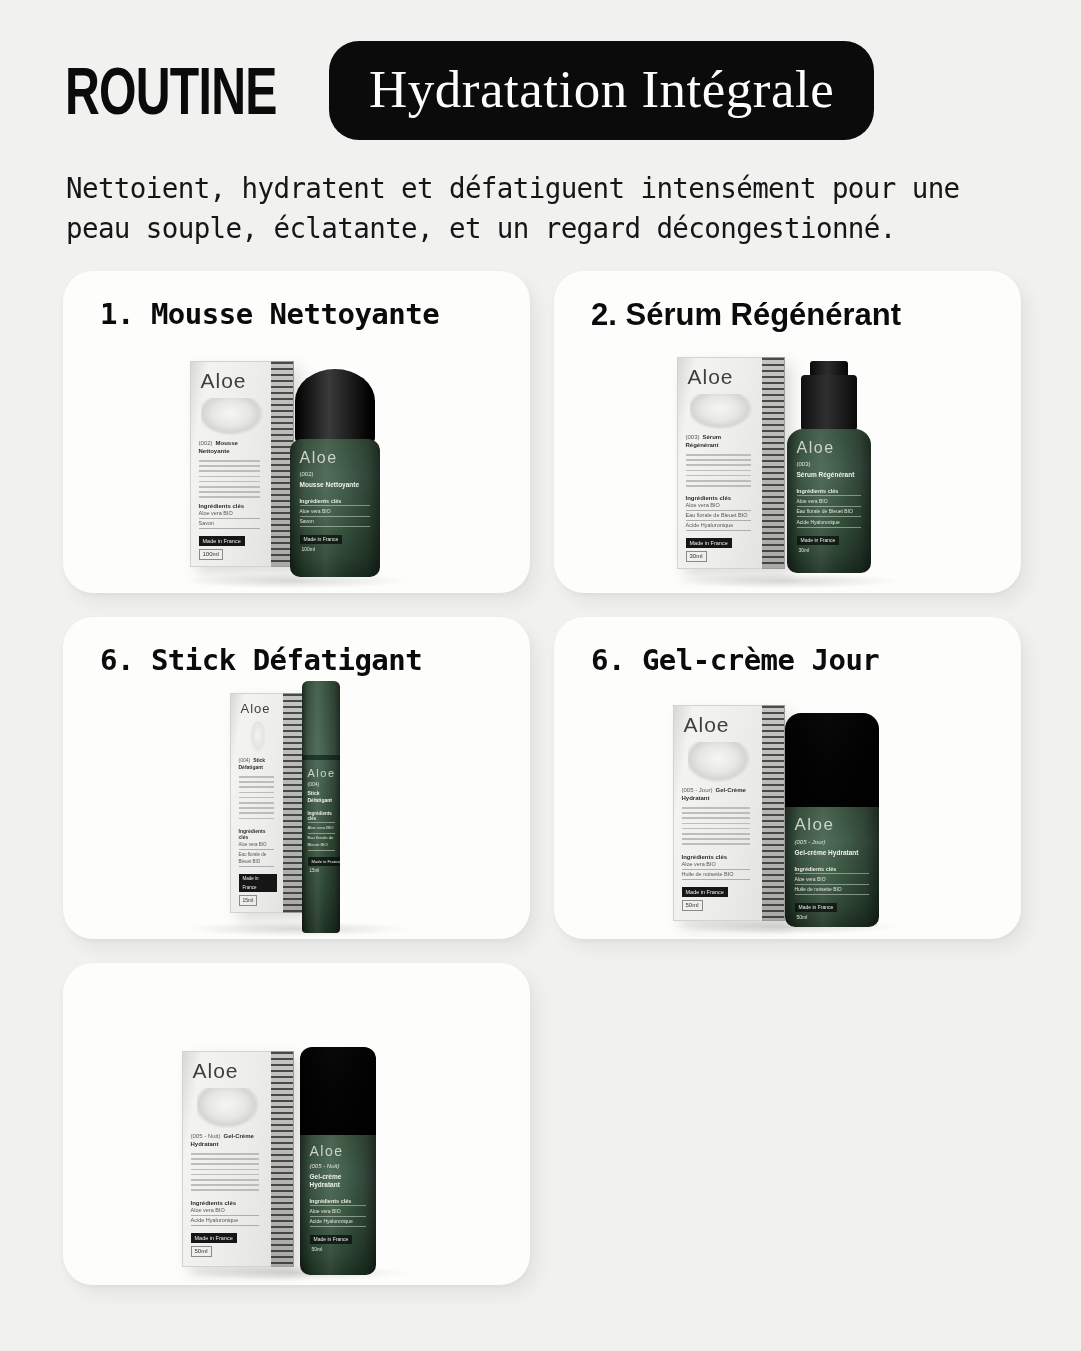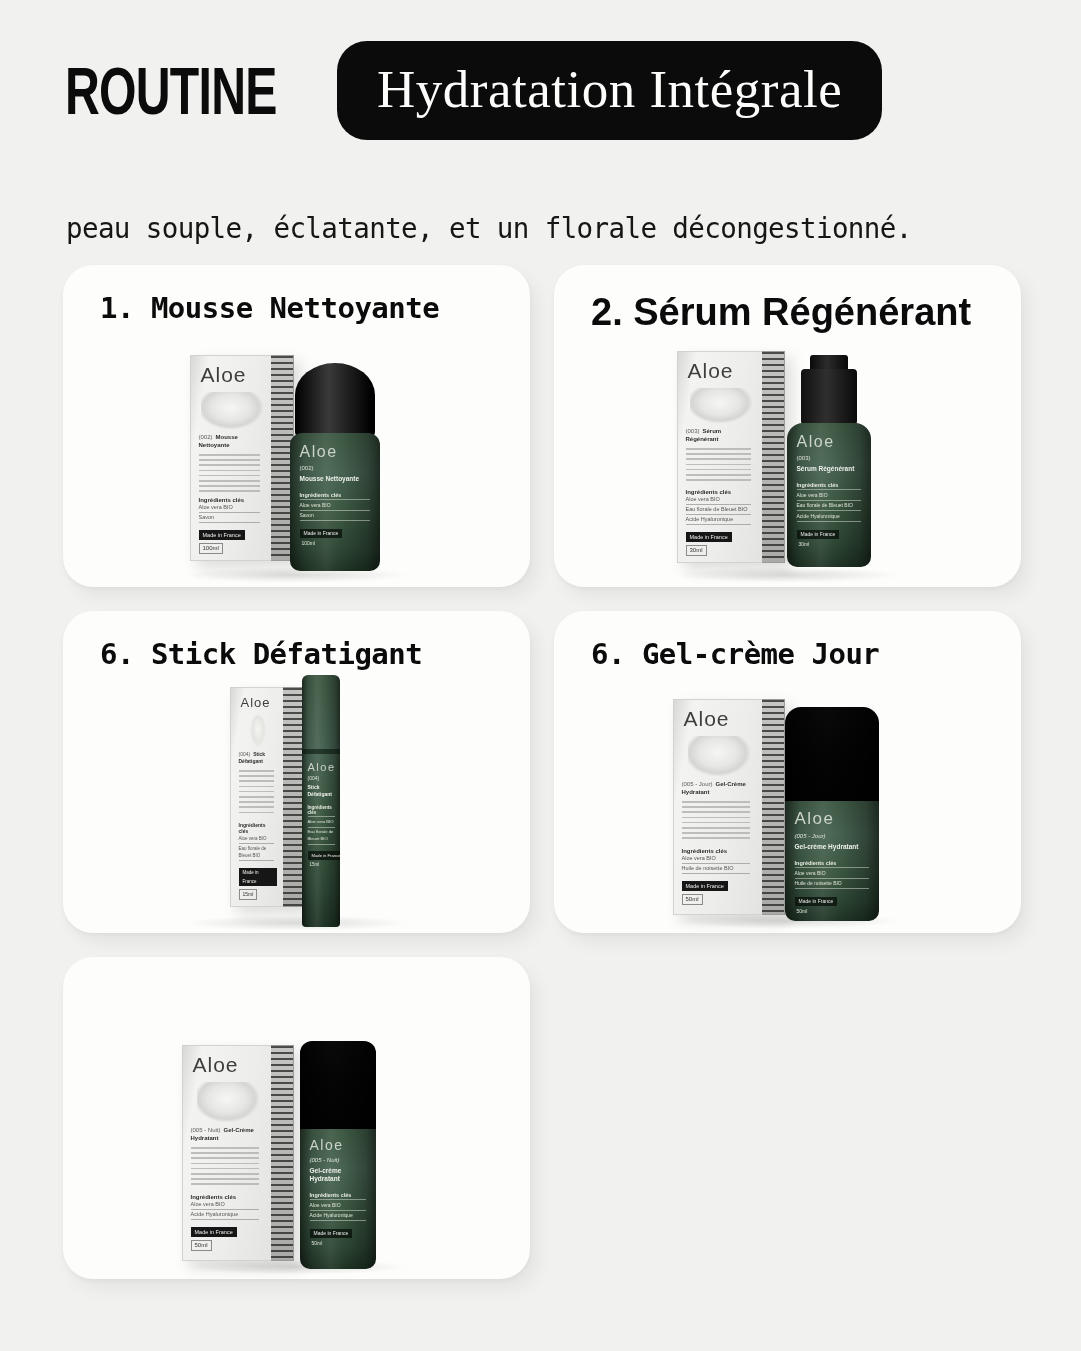--- a/index.html
+++ b/index.html
@@ -7,35 +7,35 @@
   .page{position:relative;width:1081px;height:1351px;}
 
   
   .header{padding:41px 0 0 65px;}
   .header-row{display:flex;align-items:center;}
   .routine-wrap{width:248px;flex:0 0 248px;}
   .routine{display:inline-block;font-family:"Liberation Sans",sans-serif;font-weight:700;
     font-size:66px;letter-spacing:-1px;color:#0b0b0b;transform:scaleX(.73);
     transform-origin:left center;white-space:nowrap;}
   .pill{display:inline-flex;align-items:center;height:95px;padding:0 40px 4px 40px;
-    background:#0b0b0b;border-radius:30px;margin-left:24px;}
+    background:#0b0b0b;border-radius:30px;margin-left:16px;}
   .pill span{font-family:"Liberation Serif",serif;font-weight:400;font-size:53px;
     color:#fdfdfc;letter-spacing:.5px;white-space:nowrap;}
   .desc{margin:28px 0 0 1px;font-family:"DejaVu Sans Mono",monospace;font-weight:400;
     font-size:27.5px;line-height:40px;color:#161616;letter-spacing:-.6px;}
 
   
-  .grid{margin:17px 0 0 63px;display:grid;grid-template-columns:467px 467px;
+  .grid{margin:23px 0 0 63px;display:grid;grid-template-columns:467px 467px;
     grid-auto-rows:322px;column-gap:28px;row-gap:38px;gap:24px;}
   .card{position:relative;background:#fdfdfc;border-radius:30px;
     box-shadow:8px 10px 18px rgba(0,0,0,.055),0 2px 5px rgba(0,0,0,.04);}
   .card-title{position:absolute;top:26px;left:37px;margin:0;
     font-family:"DejaVu Sans Mono",monospace;font-weight:700;font-size:29px;
     color:#0b0b0b;letter-spacing:-.5px;white-space:nowrap;}
-  .title-sans .card-title{font-family:"Liberation Sans",sans-serif;font-size:38px;letter-spacing:0;}
+  .title-sans .card-title{font-family:"Liberation Sans",sans-serif;font-size:31px;letter-spacing:0;}
 
   
   .stage{position:absolute;top:78px;left:50%;transform:translateX(-50%);
     width:310px;height:238px;}
   .gshadow{position:absolute;bottom:-2px;left:12%;width:76%;height:16px;
     background:radial-gradient(ellipse at center,rgba(0,0,0,.13),rgba(0,0,0,0) 68%);}
 
   
   .box{position:absolute;display:flex;box-shadow:7px 7px 14px rgba(0,0,0,.13);}
   .box-front{flex:1;background:linear-gradient(100deg,#d8d8d6 0%,#f3f3f1 16%,#ededeb 58%,#e3e3e1 100%);
@@ -145,21 +145,21 @@
 
   <header class="header">
     <div class="header-row">
       <div class="routine-wrap">
         <span class="routine">ROUTINE</span>
       </div>
       <div class="pill">
         <span>Hydratation Intégrale</span>
       </div>
     </div>
-    <p class="desc"><br><span>peau souple, éclatante, et un florale décongestionné.</span></p>
+    <p class="desc"><span>Nettoient, hydratent et défatiguent intensément pour une</span><br><span>peau souple, éclatante, et un regard décongestionné.</span></p>
   </header>
 
   <main class="grid">
   <section class="card v-mousse">
     <h2 class="card-title">1. Mousse Nettoyante</h2>
     <div class="stage">
       <div class="gshadow"></div>
 
       <div class="box">
         <div class="box-front">

